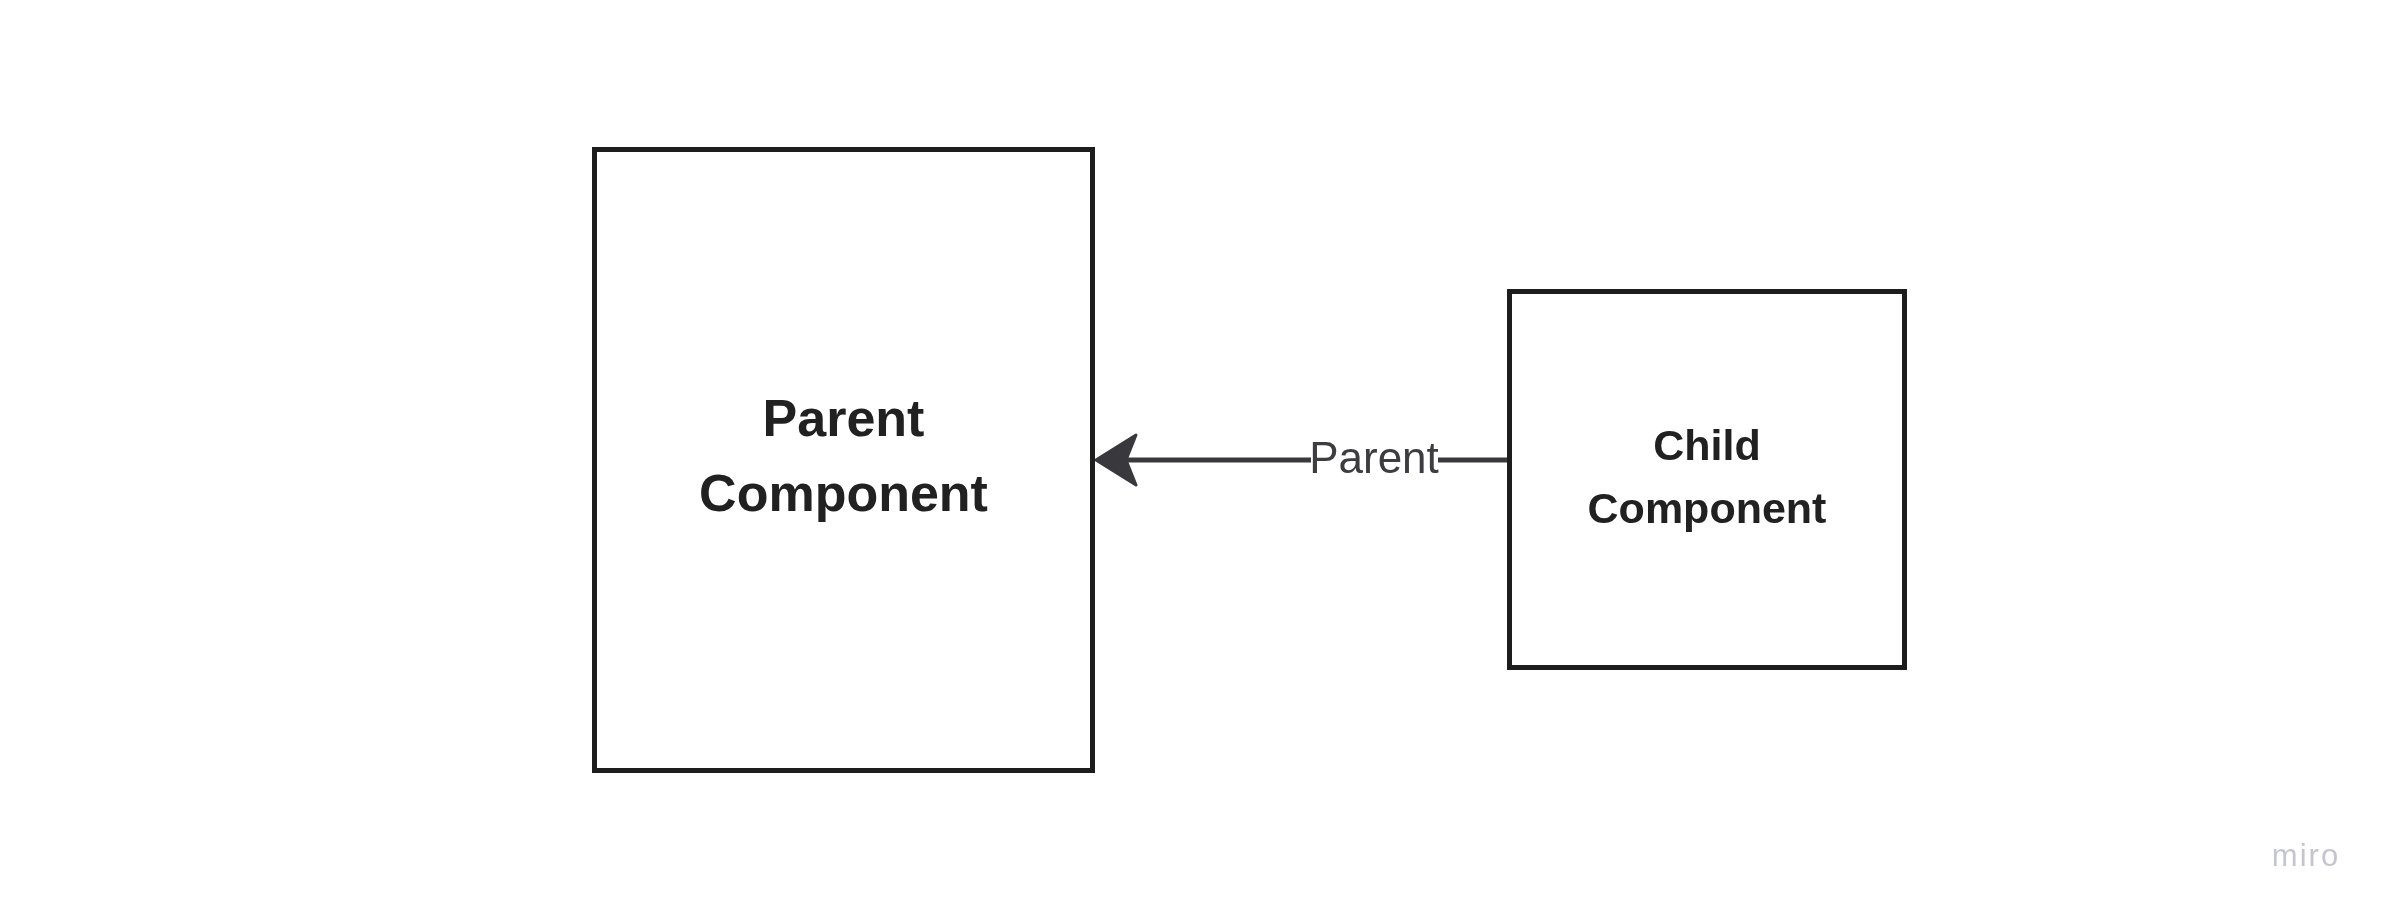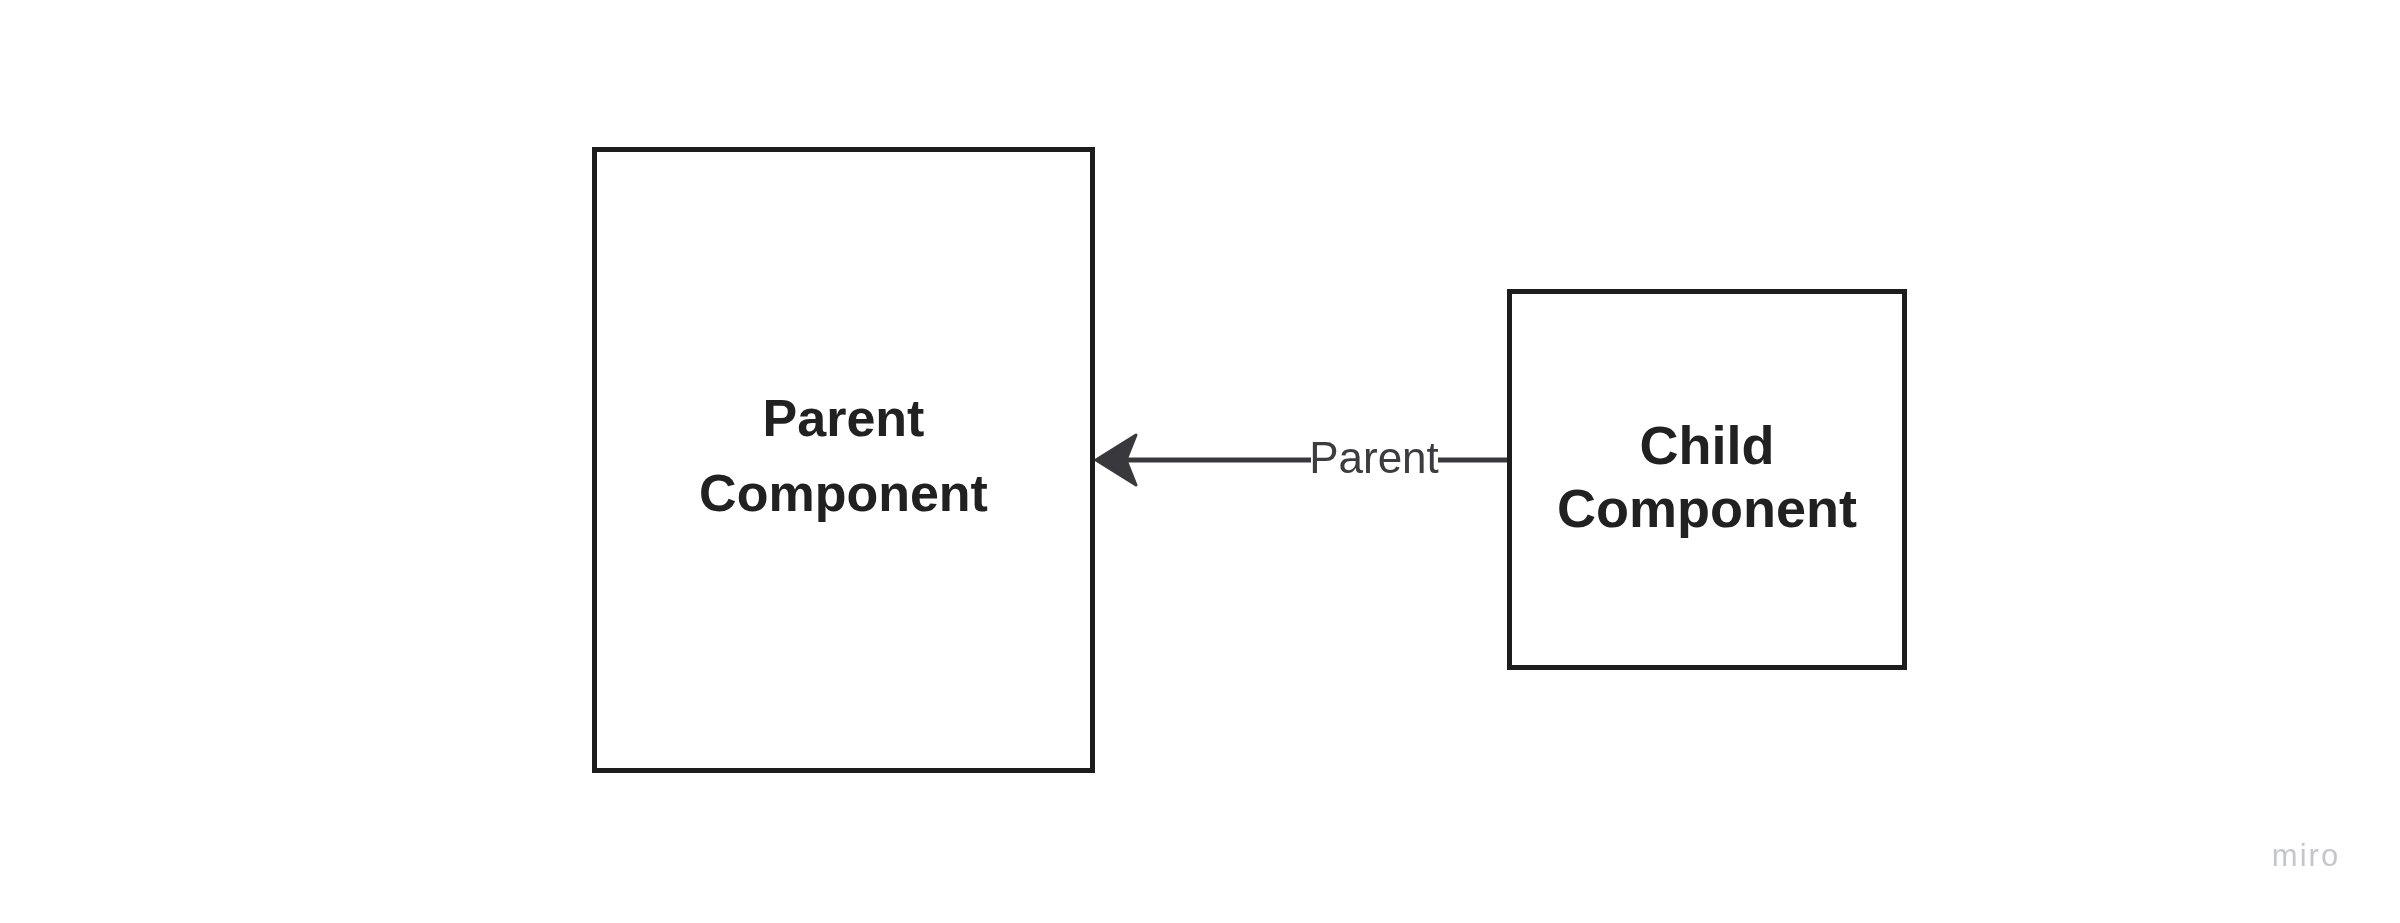--- a/index.html
+++ b/index.html
@@ -50,21 +50,21 @@
     flex-direction: column;
     color: #212121;
     font-weight: bold;
   }
   .node-parent .node-label {
     font-size: 52px;
     line-height: 75px;
     transform: translateY(-4px);
   }
   .node-child .node-label {
-    font-size: 54px;
+    font-size: 43px;
     line-height: 63px;
     transform: translateY(-3px);
   }
   .connector-label {
     position: absolute;
     left: 1374px;
     top: 458px;
     transform: translate(-50%, -50%);
     font-size: 44px;
     color: #3c3c41;

